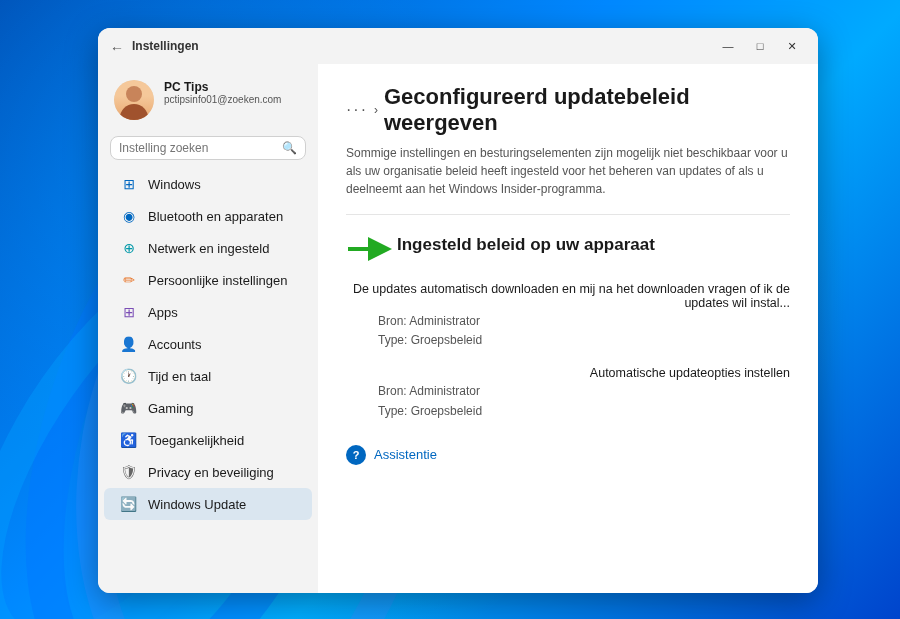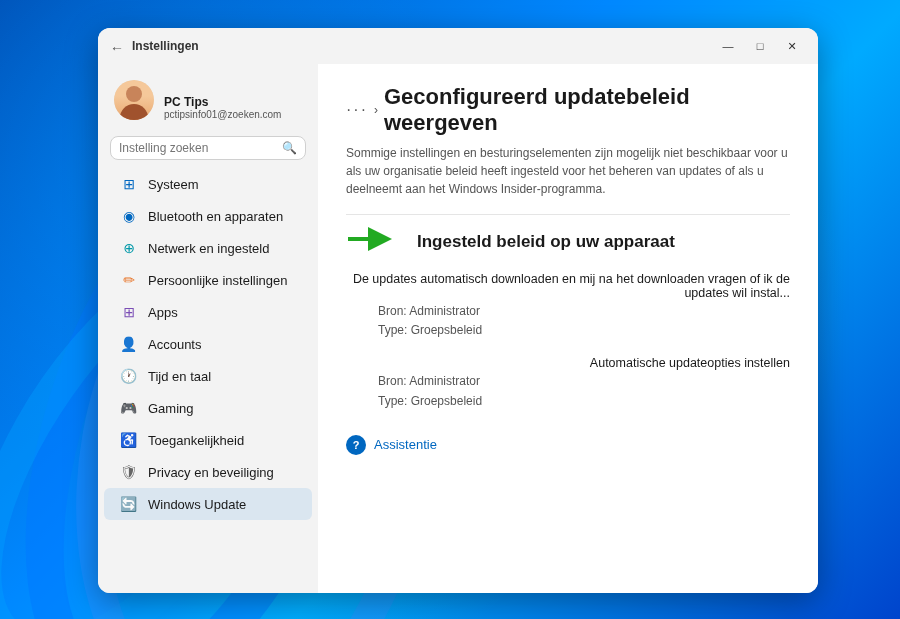--- a/index.html
+++ b/index.html
@@ -148,21 +148,21 @@
       flex-shrink: 0;
       display: flex;
       flex-direction: column;
       padding: 8px 0;
       overflow-y: auto;
     }
 
     
     .user-profile {
       display: flex;
-      align-items: flex-end;
+      align-items: flex-start;
       gap: 10px;
       padding: 8px 16px 12px;
     }
     .avatar {
       width: 40px;
       height: 40px;
       border-radius: 50%;
       background: #e8d5c0;
       flex-shrink: 0;
       overflow: hidden;
@@ -285,37 +285,36 @@
     .breadcrumb-sep {
       color: #555;
       font-size: 12px;
     }
 
     
     .info-text {
       font-size: 12px;
       color: #555;
       line-height: 1.5;
-      margin-bottom: 10px;
+      margin-bottom: 20px;
       border-bottom: 1px solid #e5e5e5;
       padding-bottom: 16px;
     }
 
     
     .policy-section {
       margin-bottom: 20px;
     }
     .policy-title {
       font-size: 17px;
       font-weight: 700;
       color: #1a1a1a;
       margin-bottom: 14px;
       display: flex;
-      align-items: center;
-      gap: 23px;
+      gap: 3px;
     }
     .policy-item {
       margin-bottom: 16px;
       padding-left: 4px;
     }
     .policy-desc {
       font-size: 12.5px;
       color: #1a1a1a;
       margin-bottom: 2px;
       text-align: right;
@@ -397,21 +396,21 @@
           </div>
         </div>
 
         <div class="search-box">
           <input class="search-input" type="text" placeholder="Instelling zoeken" style="">
           <span class="search-icon-box">🔍</span>
         </div>
 
         <div class="nav-item">
           <span class="nav-icon icon-blue">⊞</span>
-          <span>Systeem</span>
+          <span>Windows</span>
         </div>
         <div class="nav-item">
           <span class="nav-icon icon-blue">◉</span>
           <span>Bluetooth en apparaten</span>
         </div>
         <div class="nav-item">
           <span class="nav-icon icon-teal">⊕</span>
           <span>Netwerk en ingesteld</span>
         </div>
         <div class="nav-item">

